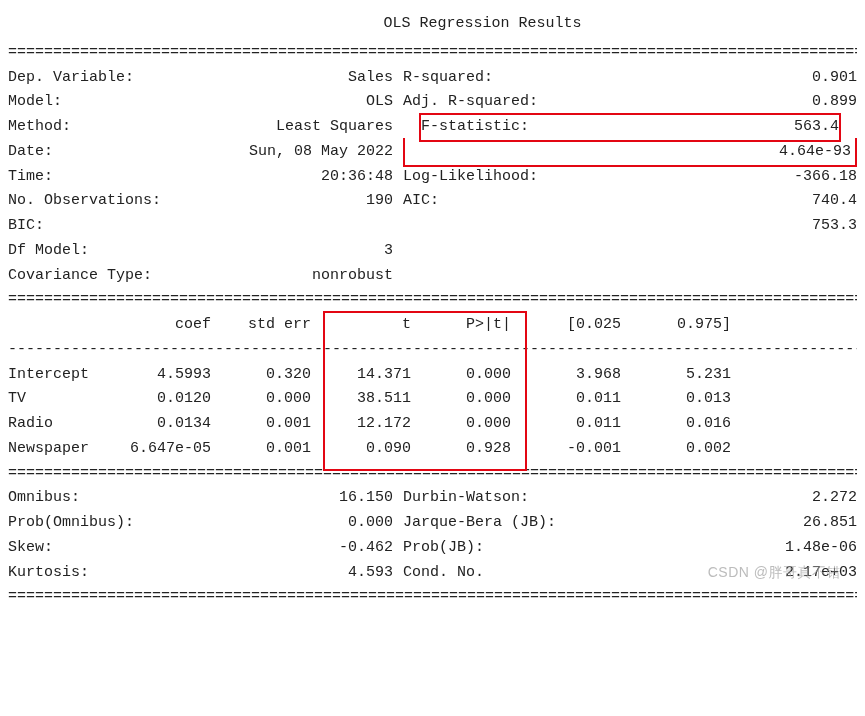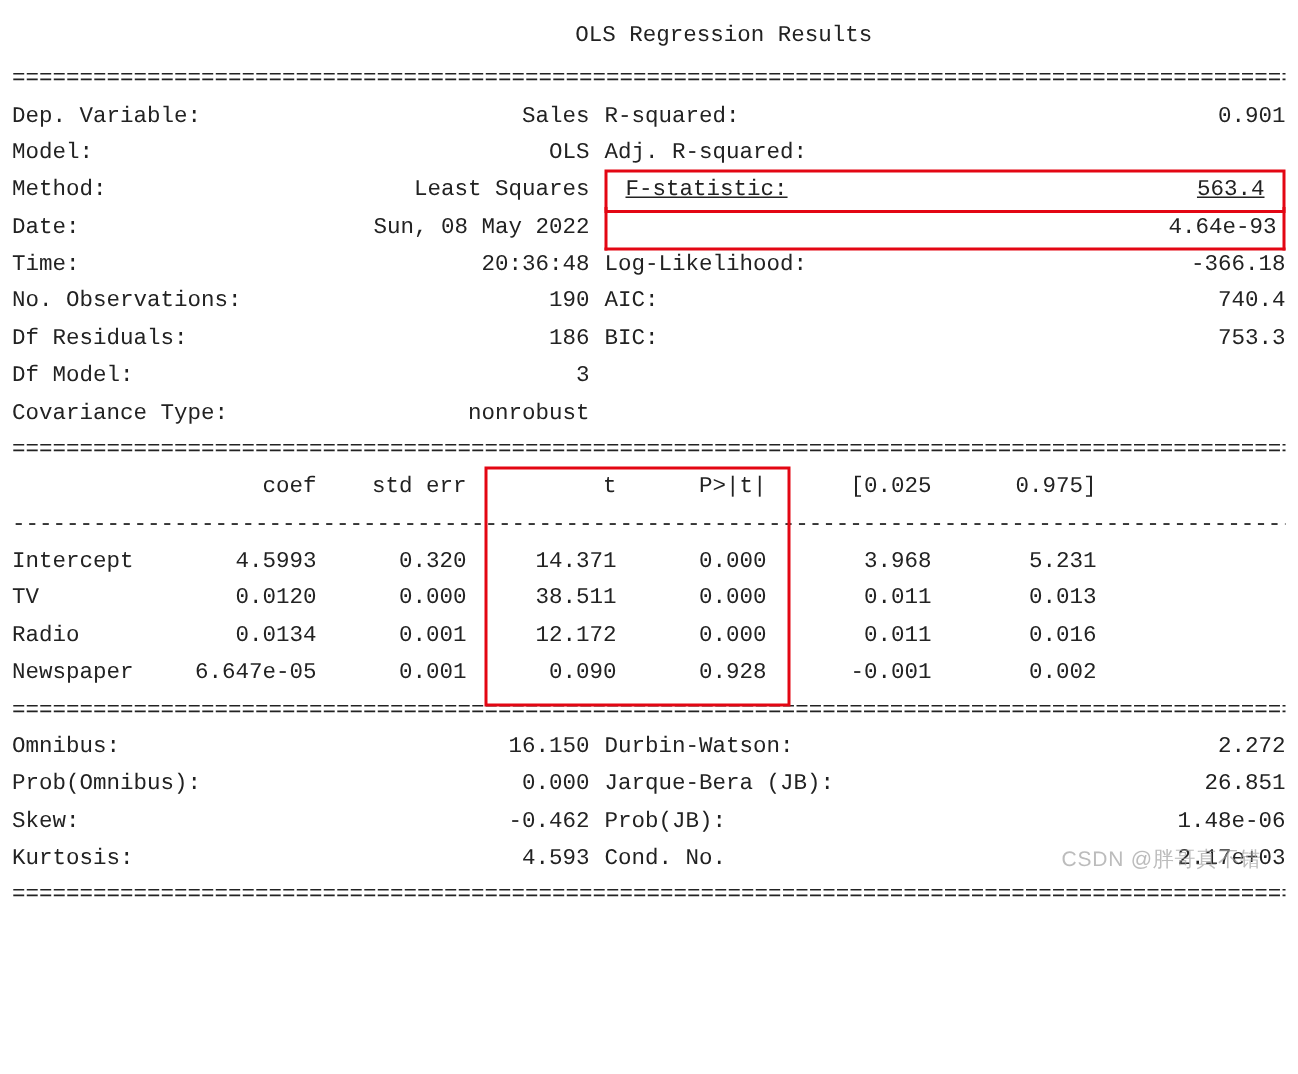--- a/index.html
+++ b/index.html
@@ -112,28 +112,29 @@
           <span class="val">0.901</span>
         </div>
     </div>
     <div class="row">
       <div class="half left">
           <span class="lab">Model:</span>
           <span class="val">OLS</span>
         </div>
       <div class="half right">
           <span class="lab">Adj. R-squared:</span>
+          <span class="val">0.899</span>
         </div>
     </div>
     <div class="row">
       <div class="half left">
           <span class="lab">Method:</span>
           <span class="val">Least Squares</span>
         </div>
-      <div class="half right box-red" style="padding:0 12px;margin:-2px 0;text-decoration:underline;">
+      <div class="half right box-red" style="padding:0 0;margin:-2px 16px;">
           <span class="lab">F-statistic:</span>
           <span class="val">563.4</span>
         </div>
     </div>
     <div class="row">
       <div class="half left">
           <span class="lab">Date:</span>
           <span class="val">Sun, 08 May 2022</span>
         </div>
       <div class="half right box-red" style="padding:0 4px;margin:-2px 0;border-top:none;">
@@ -154,24 +155,20 @@
       <div class="half left">
           <span class="lab">No. Observations:</span>
           <span class="val">190</span>
         </div>
       <div class="half right">
           <span class="lab">AIC:</span>
           <span class="val">740.4</span>
         </div>
     </div>
     <div class="row">
-      <div class="half left">
-          <span class="lab">Df Residuals:</span>
-          <span class="val">186</span>
-        </div>
       <div class="half right">
           <span class="lab">BIC:</span>
           <span class="val">753.3</span>
         </div>
     </div>
     <div class="row">
       <div class="half left">
           <span class="lab">Df Model:</span>
           <span class="val">3</span>
         </div>

